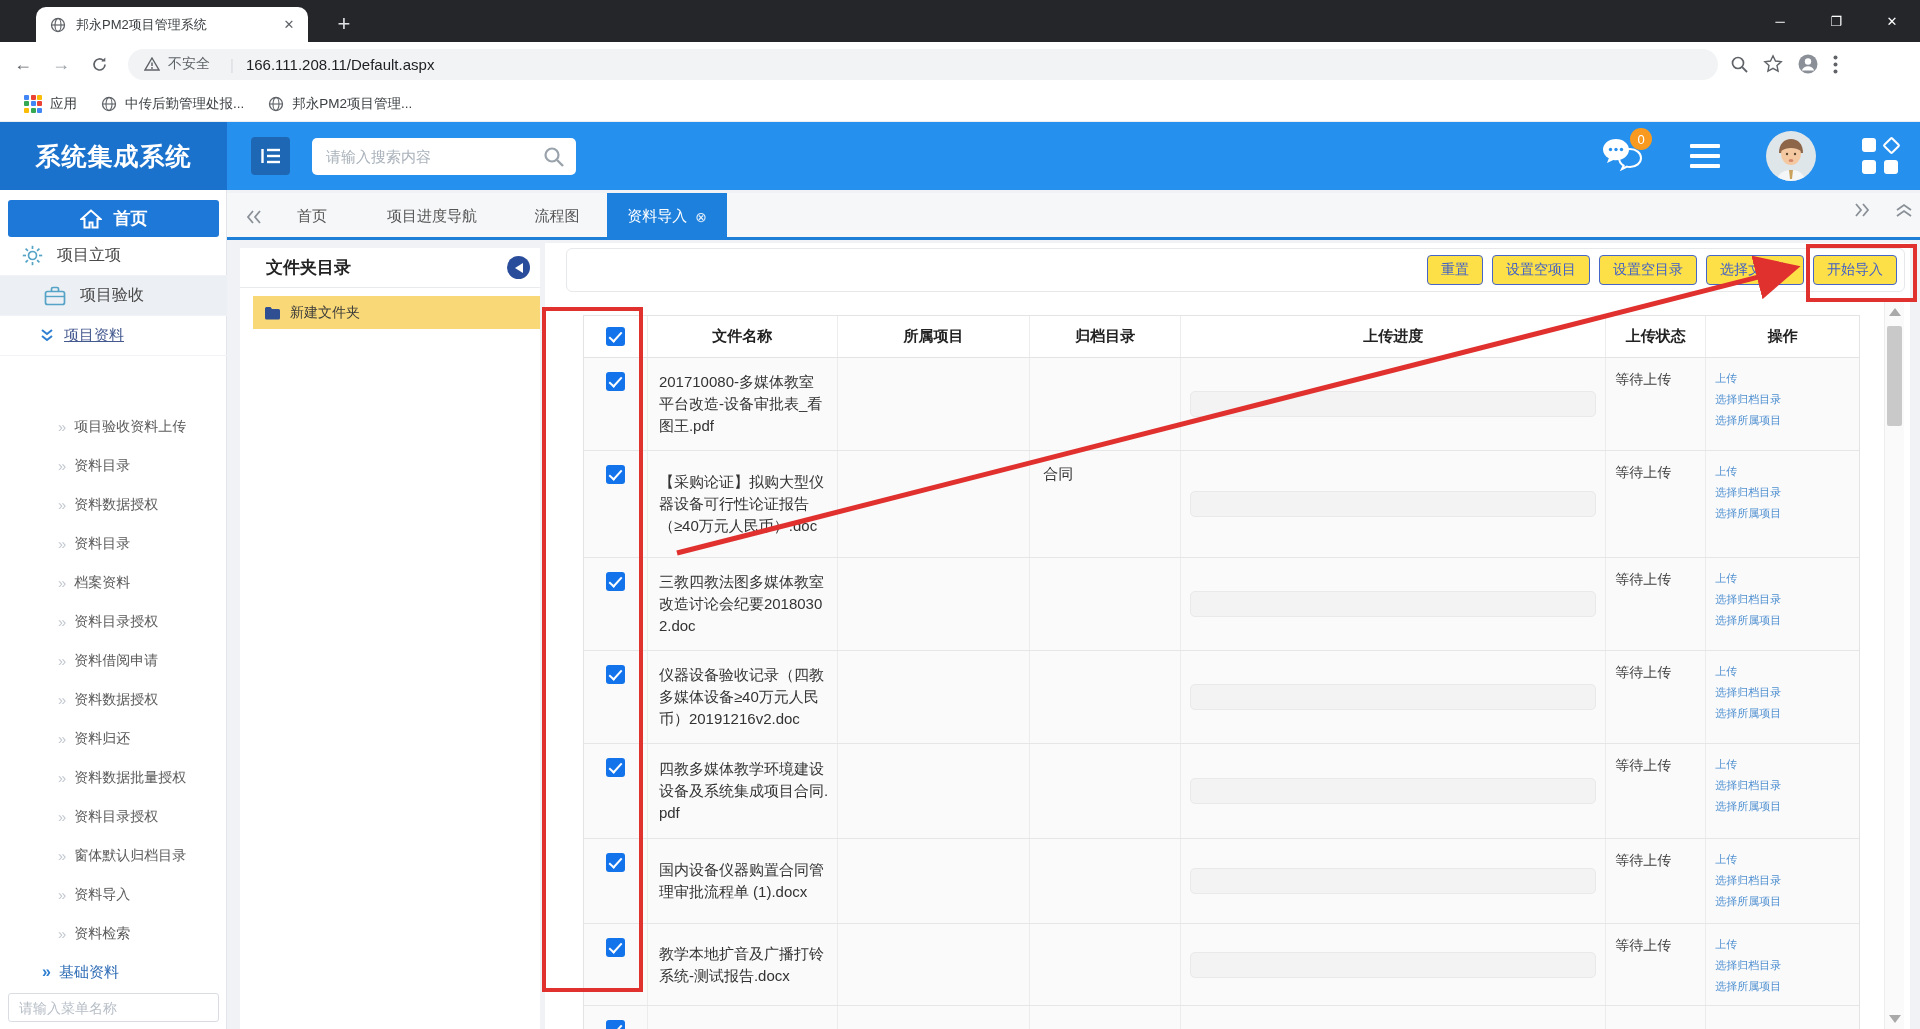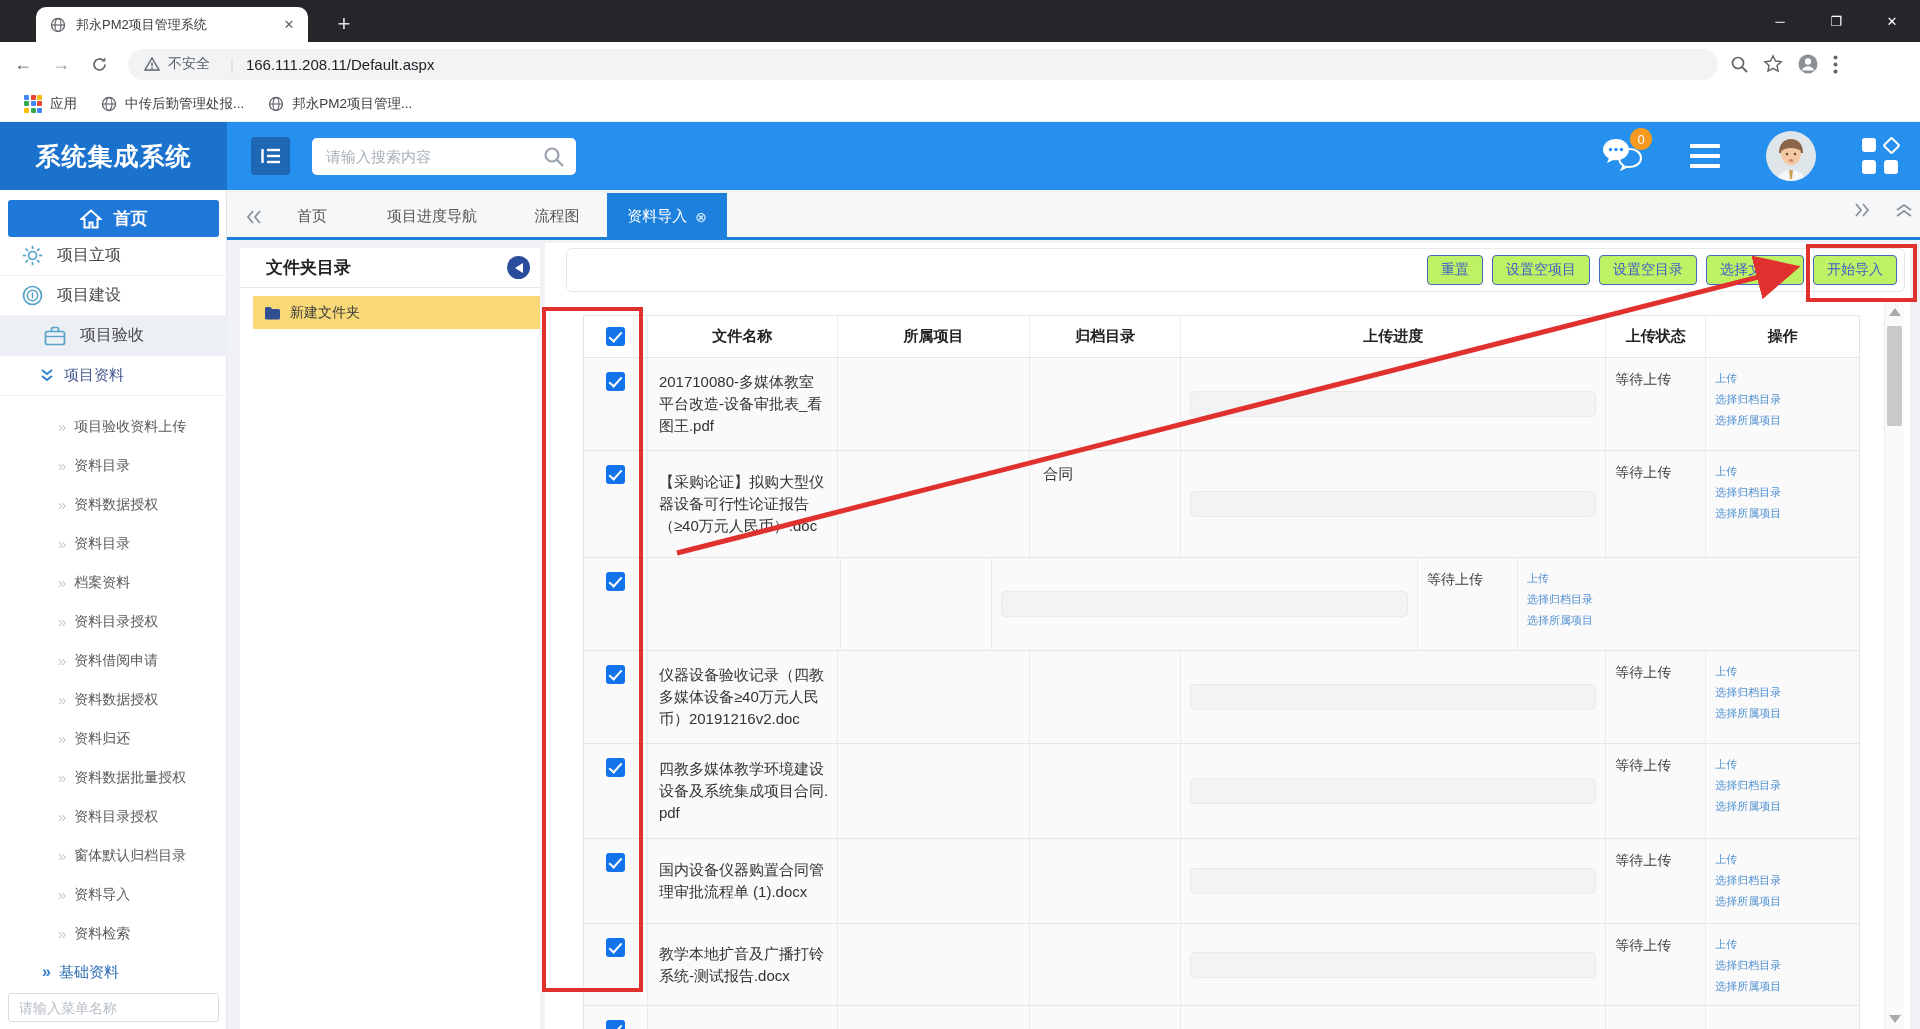--- a/index.html
+++ b/index.html
@@ -48,21 +48,21 @@
   .gridicon .sq { position:absolute; width:14px; height:14px; background:#fff; border-radius:3px; }
   .gridicon .dm { position:absolute; width:13px; height:13px; border:2.5px solid #fff; border-radius:2px; transform:rotate(45deg); right:0px; top:1px; }
 
   
   .appbody { position:absolute; left:0; top:190px; width:1920px; height:839px; }
   .sidebar { position:absolute; left:0; top:0; width:227px; height:839px; background:#fff; border-right:1px solid #e2e6ea; }
   .homebtn { position:absolute; left:8px; top:10px; width:211px; height:37px; background:#1e78d8; border-radius:3px; display:flex; align-items:center; justify-content:center; gap:12px; color:#fff; font-size:17px; font-weight:bold; }
   .sb-top { position:absolute; left:0; top:46px; width:227px; }
   .sb-item { height:40px; display:flex; align-items:center; gap:14px; padding-left:22px; font-size:16px; color:#4a4a4a; border-bottom:1px solid #f1f3f6; }
   .sb-item.active { background:#eceff4;padding-left:44px; }
-  .sb-group { height:40px; display:flex; align-items:center; gap:10px; padding-left:40px; font-size:15px; color:#44598f; border-bottom:1px solid #f1f3f6; }
+  .sb-group { height:40px; display:flex; align-items:center; gap:10px; padding-left:40px; font-size:15px; color:#44598f; border-bottom:1px solid #f1f3f6;text-decoration:underline; }
   .sb-subs { position:absolute; left:0; top:217px; width:227px; }
   .sb-sub { height:39px; display:flex; align-items:center; gap:10px; padding-left:58px; font-size:14px; color:#5a5a5a; }
   .sb-sub .gg { color:#c3c8d0; font-size:15px; letter-spacing:-2px; }
   .sb-foot { position:absolute; left:0; top:763px; width:227px; height:38px; display:flex; align-items:center; gap:10px; padding-left:42px; font-size:15px; color:#2e6cb5; }
   .sb-foot .gg { color:#2e7fd1; font-size:16px; letter-spacing:-2px; font-weight:bold; }
   .sb-search { position:absolute; left:8px; top:803px; width:211px; height:29px; border:1px solid #d9dde3; border-radius:3px; display:flex; align-items:center; padding:0 8px 0 10px; background:#fff;gap:43px; }
   .sb-search input { border:none; outline:none; flex:1; font-size:14px; color:#555; font-family:inherit; }
   .sb-search input::placeholder { color:#b7bec7; }
 
   
@@ -77,21 +77,21 @@
   
   .content { position:absolute; left:0; top:53px; width:1693px; height:786px; background:#f0f2f5; }
   .folderpanel { position:absolute; left:13px; top:5px; width:300px; height:781px; background:#fff; }
   .fp-head { height:40px; border-bottom:1px solid #e8eaed; display:flex; align-items:center; padding:0 10px 0 26px; }
   .fp-title { font-size:17px; font-weight:bold; color:#222; flex:1; }
   .fp-circ { width:23px; height:23px; border-radius:50%; background:#2a4d9b; display:flex; align-items:center; justify-content:center; }
   .fp-item { margin:8px 0 0 13px; width:287px; height:33px; background:#f9d977; display:flex; align-items:center; gap:9px; padding-left:11px; font-size:14px; color:#3b3b3b; }
 
   .rightpanel { position:absolute; left:318px; top:0; width:1365px; height:786px; background:#fff; }
   .toolbar { position:absolute; left:21px; top:5px; width:1339px; height:44px; border:1px solid #e6e8ea; border-radius:6px; background:#fff; display:flex; align-items:center; justify-content:flex-end; gap:9px; padding-right:7px; }
-  .tbtn { height:30px; padding:0 13px; border:1px solid #4565c9; border-radius:4px; background:#bef264; color:#4060c8; font-size:14px; font-family:inherit; display:flex; align-items:center; }
+  .tbtn { height:30px; padding:0 13px; border:1px solid #4565c9; border-radius:4px; background:#fde047; color:#4060c8; font-size:14px; font-family:inherit; display:flex; align-items:center; }
 
   
   .ftable { position:absolute; left:38px; top:72px; width:1277px; border:1px solid #e4e4e4; }
   .thead { display:flex; height:42px; background:#fff; border-bottom:1px solid #e4e4e4; }
   .thc { display:flex; align-items:center; justify-content:center; font-size:15px; font-weight:bold; color:#222; border-right:1px solid #ececec; }
   .thc:last-child, .tcell:last-child { border-right:none; }
   .trow { display:flex; background:#fafafa; border-bottom:1px solid #e6e6e6; }
   .trow:nth-child(1){ min-height:93px; } .trow:nth-child(2){ min-height:107px; }
   .trow:nth-child(3){ min-height:93px; } .trow:nth-child(4){ min-height:93px; }
   .trow:nth-child(5){ min-height:95px; } .trow:nth-child(6){ min-height:85px; }
@@ -293,28 +293,20 @@
                 <line x1="10.5" y1="17" x2="10.5" y2="20.2"></line>
                 <line x1="0.8" y1="10.5" x2="4" y2="10.5"></line>
                 <line x1="17" y1="10.5" x2="20.2" y2="10.5"></line>
                 <line x1="3.6" y1="3.6" x2="5.9" y2="5.9"></line>
                 <line x1="15.1" y1="15.1" x2="17.4" y2="17.4"></line>
                 <line x1="3.6" y1="17.4" x2="5.9" y2="15.1"></line>
                 <line x1="15.1" y1="5.9" x2="17.4" y2="3.6"></line>
               </g>
             </svg>
           <span>项目立项</span>
-        </div>
-        <div class="sb-item">
-          <svg width="21" height="21" viewBox="0 0 21 21">
-              <circle cx="10.5" cy="10.5" r="9" fill="none" stroke="#55a3c6" stroke-width="1.7"></circle>
-              <circle cx="10.5" cy="10.5" r="5.2" fill="none" stroke="#55a3c6" stroke-width="1.4"></circle>
-              <line x1="10.5" y1="7.5" x2="10.5" y2="13.5" stroke="#55a3c6" stroke-width="1.4"></line>
-            </svg>
-          <span>项目建设</span>
         </div>
         <div class="sb-item active">
           <svg width="22" height="20" viewBox="0 0 22 20">
               <rect x="1.5" y="5.5" width="19" height="13" rx="2" fill="none" stroke="#55a3c6" stroke-width="1.7"></rect>
               <path d="M7.5 5.5V3a1.5 1.5 0 0 1 1.5-1.5h4A1.5 1.5 0 0 1 14.5 3v2.5" fill="none" stroke="#55a3c6" stroke-width="1.7"></path>
               <line x1="1.5" y1="10.5" x2="20.5" y2="10.5" stroke="#55a3c6" stroke-width="1.4"></line>
             </svg>
           <span>项目验收</span>
         </div>
         <div class="sb-group">
@@ -501,20 +493,23 @@
                   <div class="tcell c-act">
                     <a class="alink" href="#">上传</a>
                     <a class="alink" href="#">选择归档目录</a>
                     <a class="alink" href="#">选择所属项目</a>
                   </div>
                 </div>
                 <div class="trow">
                   <div class="tcell c-check">
                     <span class="ckb"></span>
                   </div>
+                  <div class="tcell c-file">
+                    <div class="fname">三教四教法图多媒体教室改造讨论会纪要20180302.doc</div>
+                  </div>
                   <div class="tcell c-proj"></div>
                   <div class="tcell c-arch"></div>
                   <div class="tcell c-prog">
                     <div class="ptrack"></div>
                   </div>
                   <div class="tcell c-stat">等待上传</div>
                   <div class="tcell c-act">
                     <a class="alink" href="#">上传</a>
                     <a class="alink" href="#">选择归档目录</a>
                     <a class="alink" href="#">选择所属项目</a>

